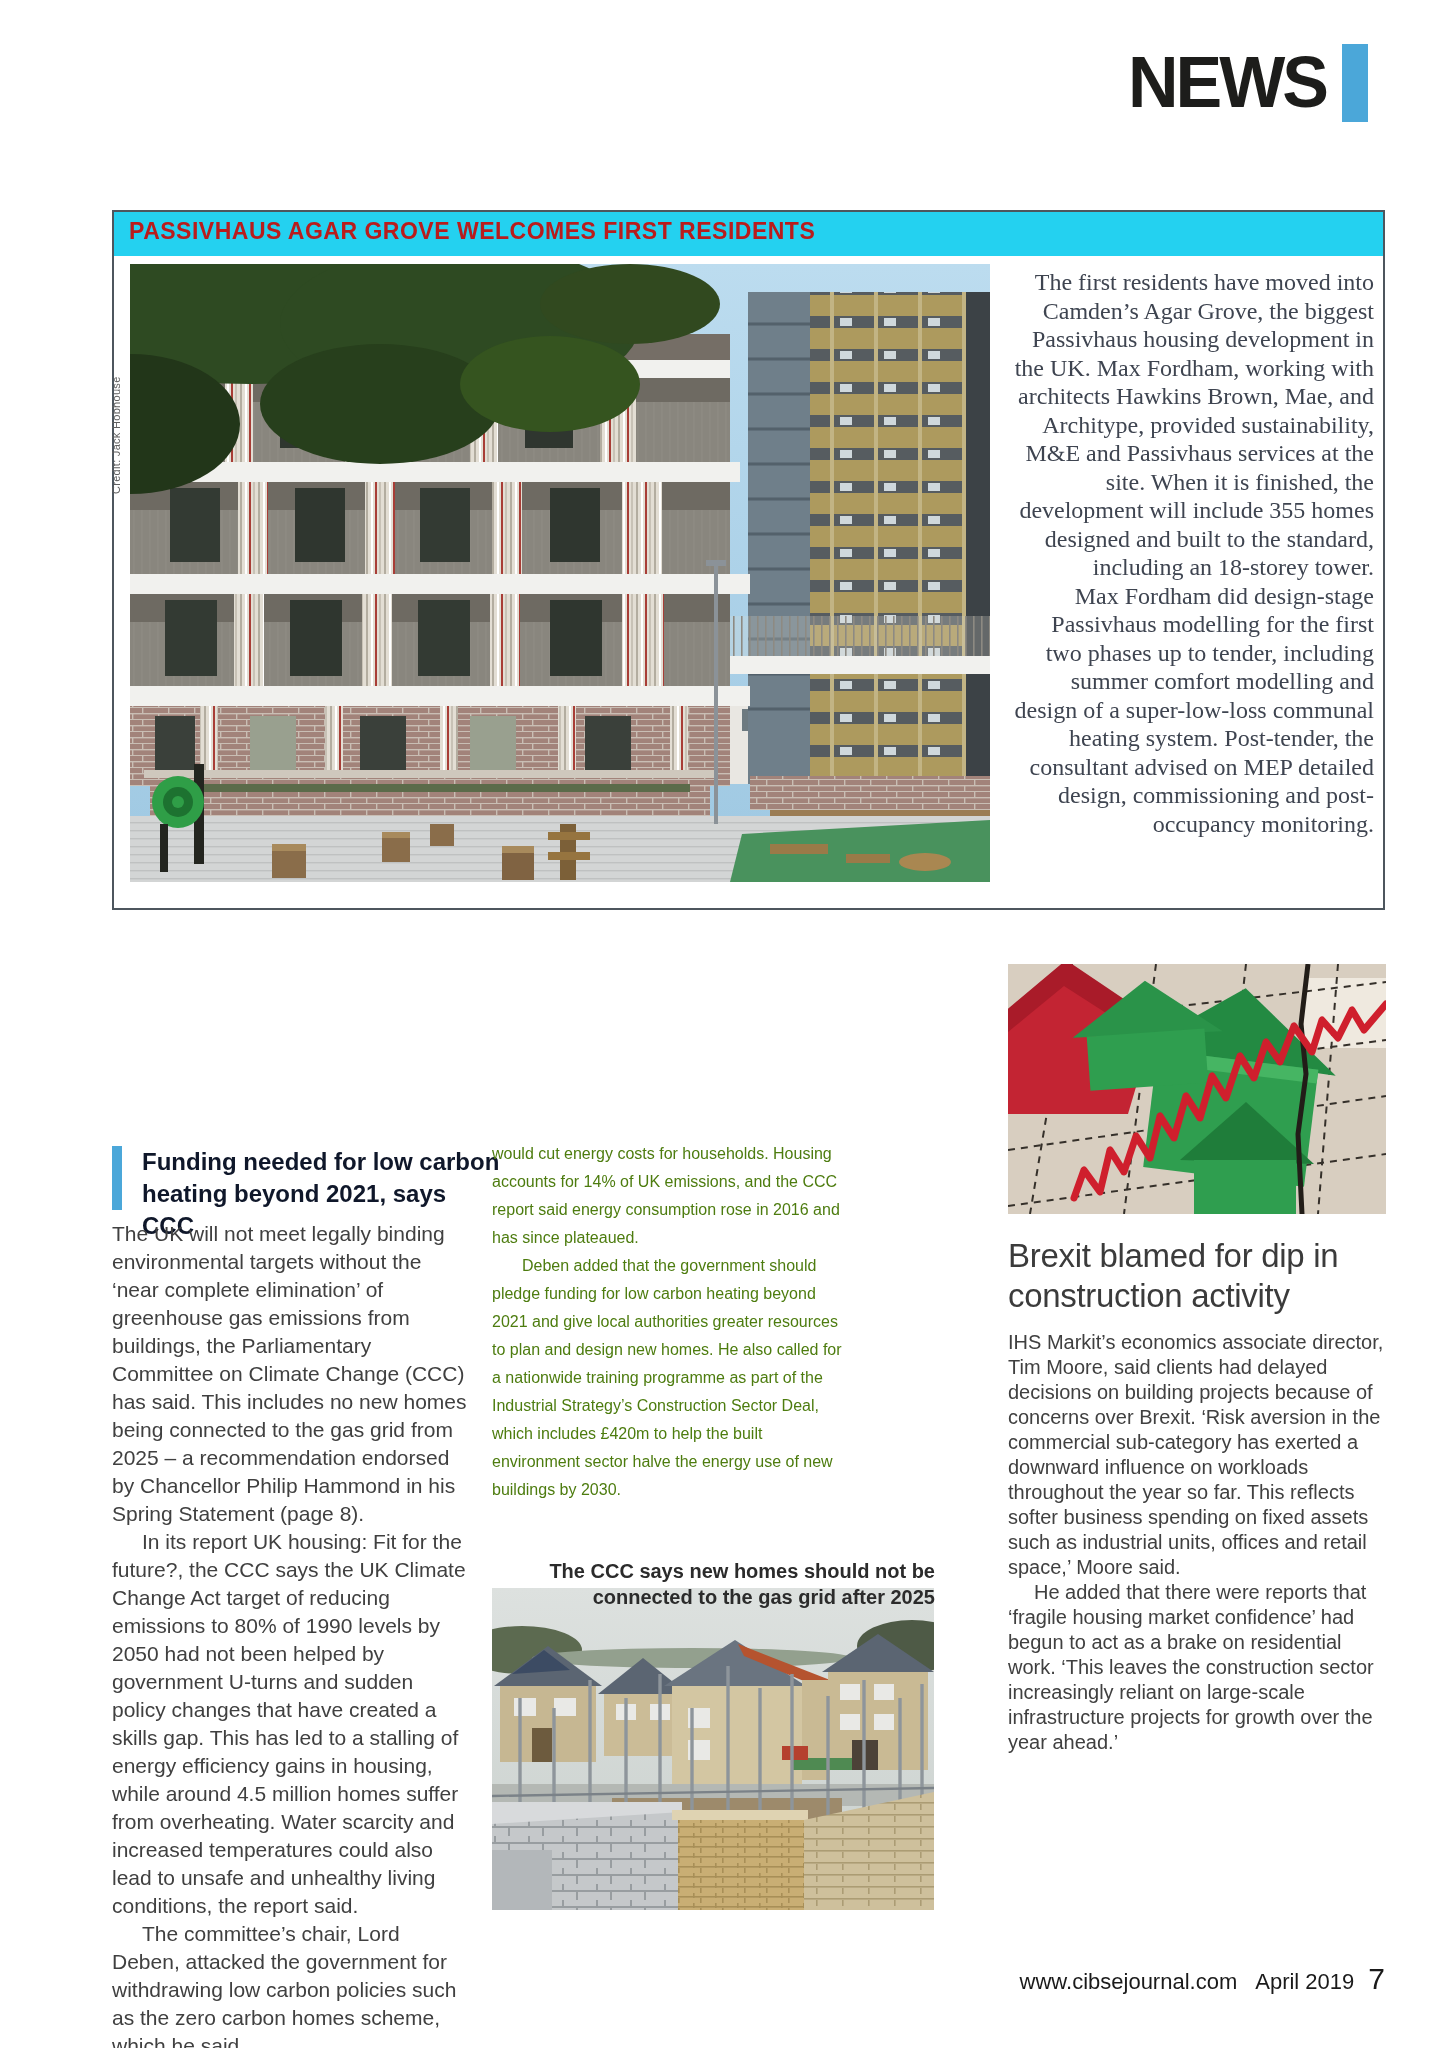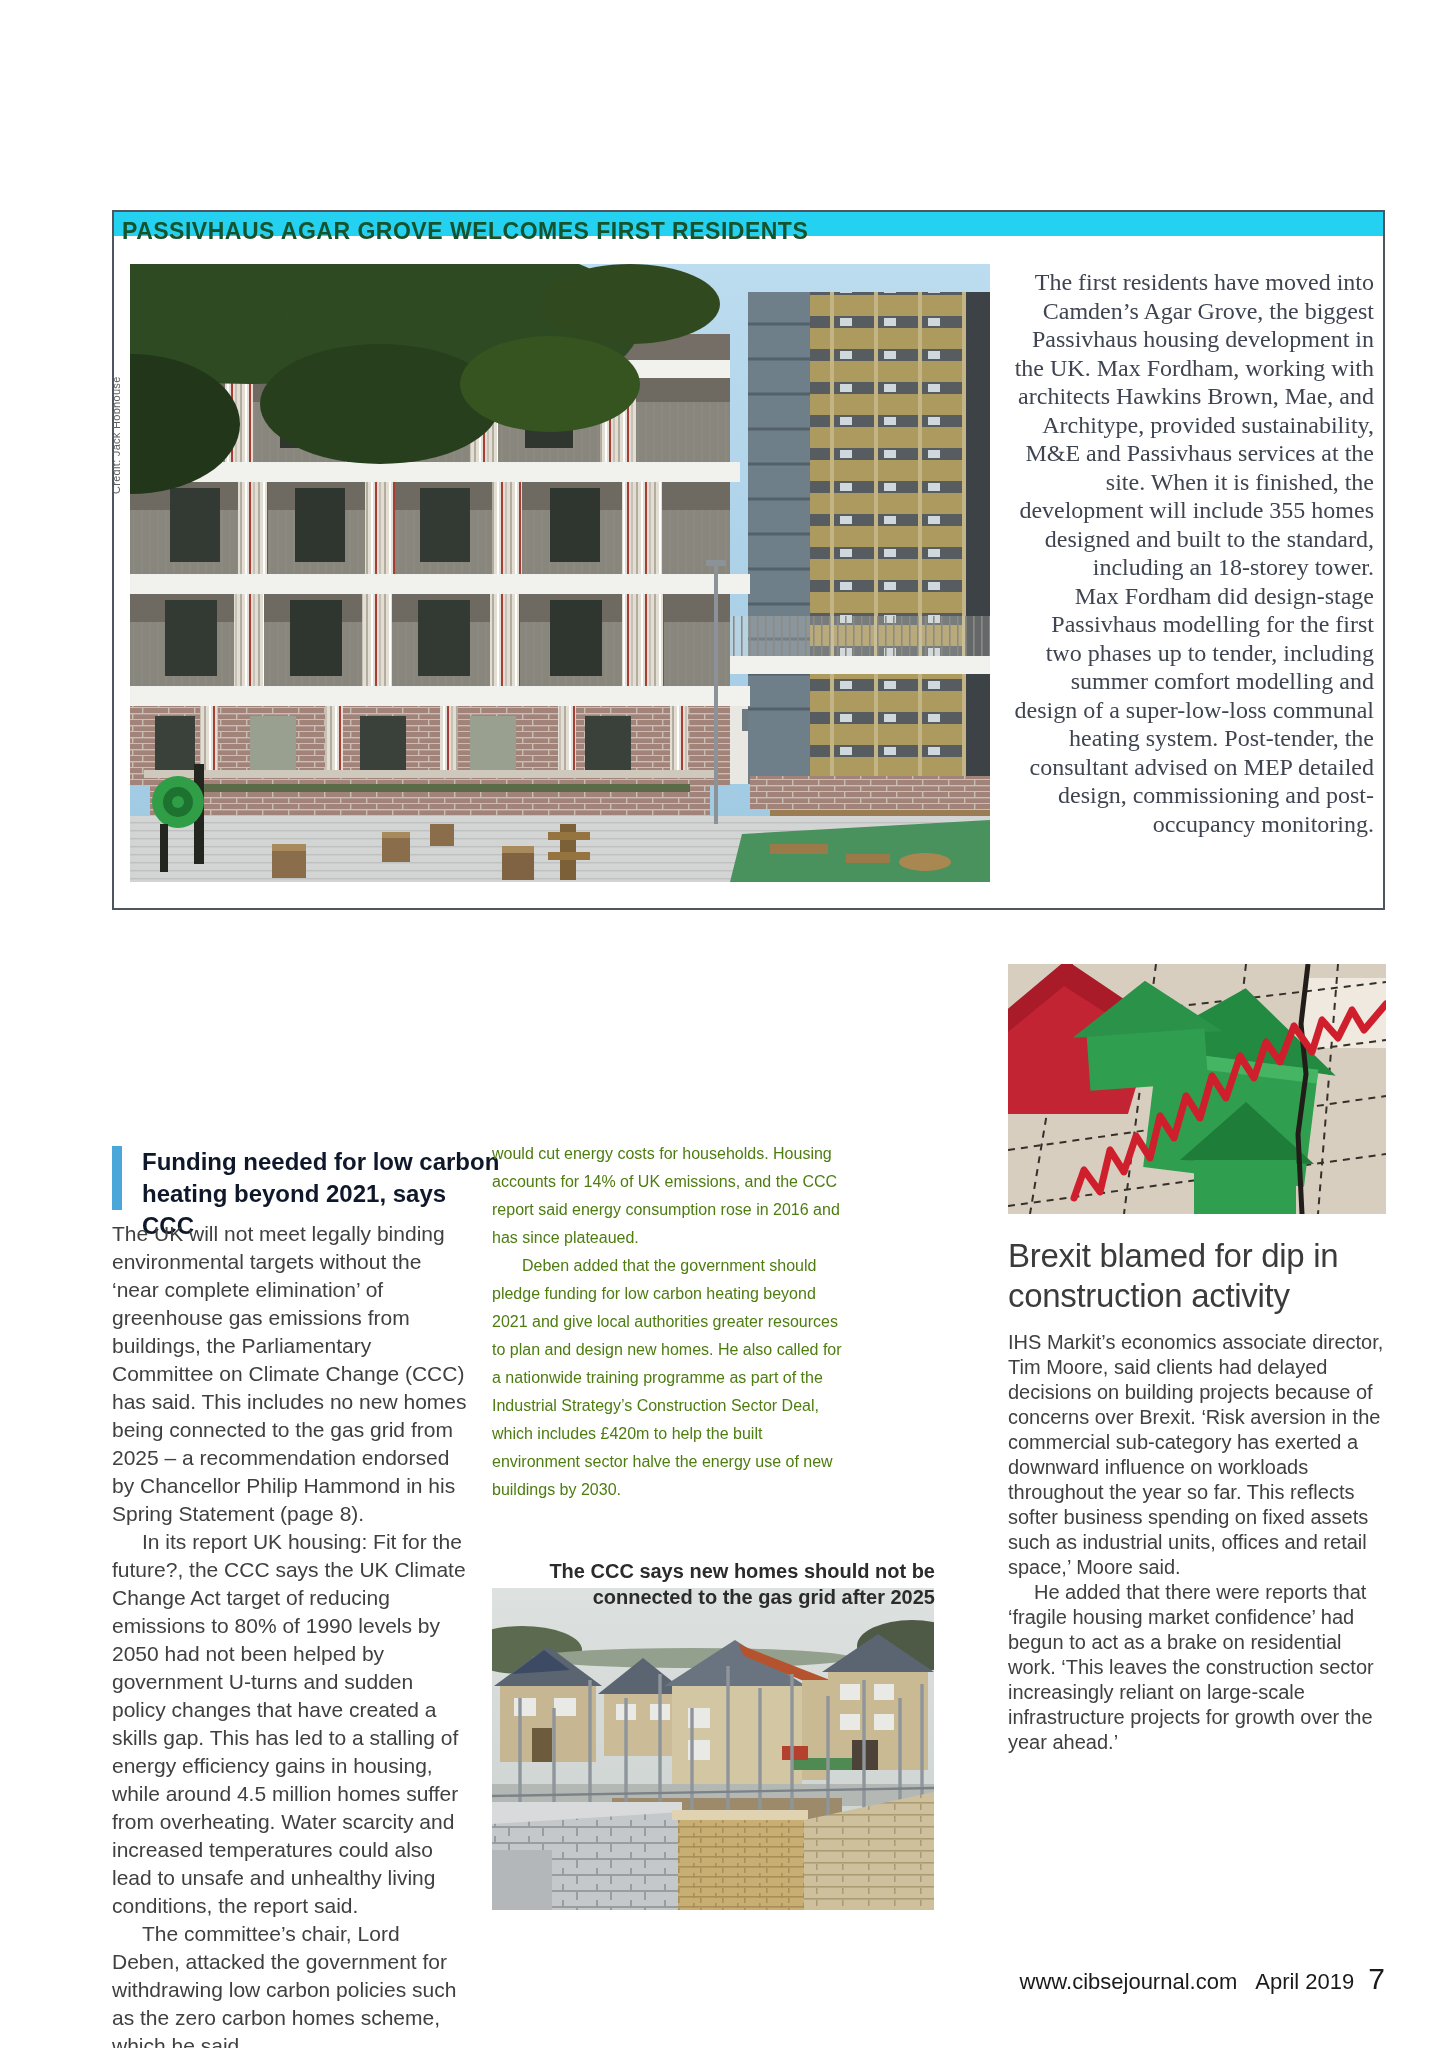--- a/index.html
+++ b/index.html
@@ -18,23 +18,23 @@
     transform:scaleY(1.04);
   }
   .news-bar { width:26px; height:78px; background:#4ba7d9; margin-left:16px; margin-top:2px; }
 
   
   .top-article {
     position:absolute; left:112px; top:210px; width:1273px; height:700px;
     border:2px solid #4d565e; background:#fff;
   }
   .banner {
-    height:24px; background:#24d1f0; color:#14532d;
+    height:44px; background:#24d1f0; color:#b91c1c;
     font-weight:bold; font-size:23px; line-height:38px; letter-spacing:0.5px;
-    padding-left:8px;
+    padding-left:15px;
   }
   .credit {
     position:absolute; left:-4px; top:52px; height:230px;
     writing-mode:vertical-rl; transform:rotate(180deg);
     font-size:11px; color:#5f5f5f; letter-spacing:0.3px;
   }
   .photo-wrap { position:absolute; left:16px; top:52px; width:860px; height:618px; overflow:hidden; }
   .top-text { position:absolute; left:898px; top:56px; width:362px;
     font-family:"Liberation Serif", serif; font-size:24px; line-height:28.5px; color:#3e4450; }
   .top-text p { margin:0;text-align:right; }
@@ -81,20 +81,24 @@
   }
   .footer .site { font-size:22px; }
   .footer .issue { font-size:22px; margin-left:18px; }
   .footer .pageno { font-size:30px; margin-left:14px; }
 </style>
 </head>
 <body>
 
 <div class="page">
 
+  <header class="masthead">
+    <span class="news-title">NEWS</span>
+    <span class="news-bar"></span>
+  </header>
 
   <section class="top-article">
     <div class="banner">PASSIVHAUS AGAR GROVE WELCOMES FIRST RESIDENTS</div>
     <div class="credit">Credit: Jack Hobhouse</div>
 
     <div class="photo-wrap">
       <svg width="860" height="618" viewBox="0 0 860 618">
         <defs>
           <linearGradient id="sky" x1="0" y1="0" x2="0" y2="1">
             <stop offset="0" stop-color="#bcdcef"></stop>

